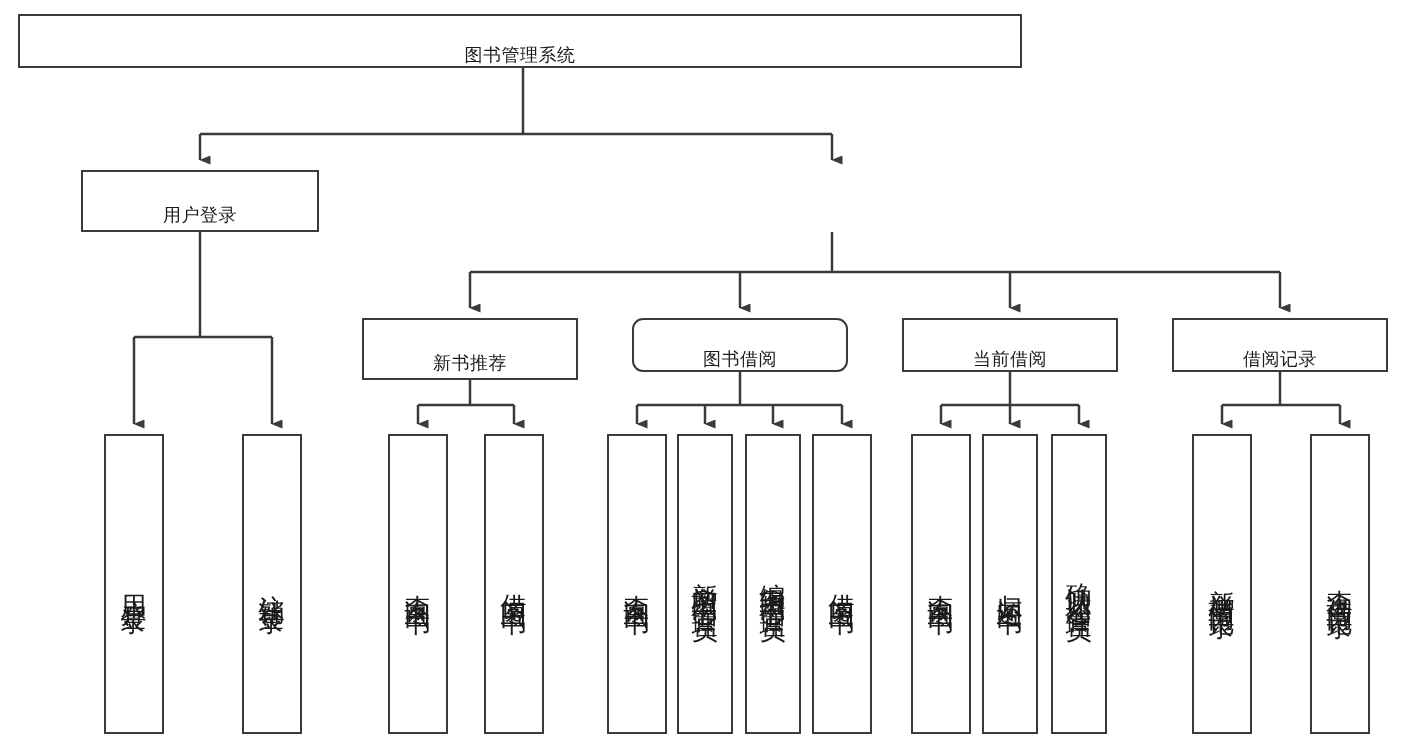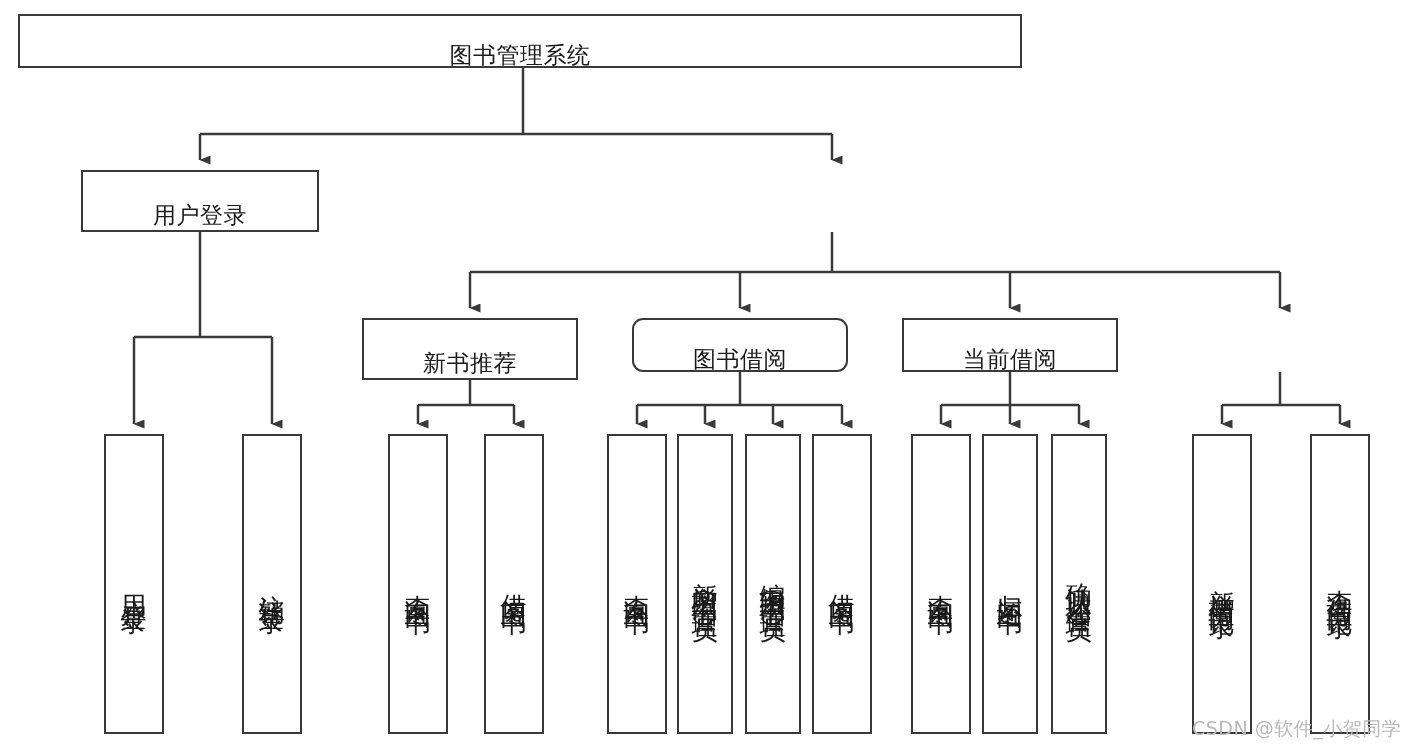--- a/index.html
+++ b/index.html
@@ -36,21 +36,21 @@
     color: #1a1a1a;
   }
   .node-label {
     display: block;
     text-align: center;
     line-height: 1.05;
     white-space: nowrap;
     letter-spacing: 0.5px;
   }
   .node.horiz .node-label {
-    font-size: 23px;
+    font-size: 18px;
     margin-top: 29px;
   }
   .node.vert {
     align-items: center;
     justify-content: center;
   }
   .node.vert .node-label {
     writing-mode: vertical-rl;
     text-orientation: upright;
     font-size: 26px;
@@ -132,20 +132,23 @@
 
   <div class="node horiz" style="left:362px; top:318px; width:216px; height:62px;">
     <span class="node-label">新书推荐</span>
   </div>
   <div class="node horiz" style="left:632px; top:318px; width:216px; height:54px;border-radius:11px;">
     <span class="node-label">图书借阅</span>
   </div>
   <div class="node horiz" style="left:902px; top:318px; width:216px; height:54px;">
     <span class="node-label">当前借阅</span>
   </div>
+  <div class="node horiz" style="left:1172px; top:318px; width:216px; height:54px;">
+    <span class="node-label">借阅记录</span>
+  </div>
 
   <div class="node vert" style="left:104px; top:434px; width:60px; height:300px;">
     <span class="node-label">用户登录</span>
   </div>
   <div class="node vert" style="left:242px; top:434px; width:60px; height:300px;">
     <span class="node-label">注销登录</span>
   </div>
 
   <div class="node vert" style="left:388px; top:434px; width:60px; height:300px;">
     <span class="node-label">查询图书</span>
@@ -177,15 +180,14 @@
     <span class="node-label">确认归还（管理员）</span>
   </div>
 
   <div class="node vert" style="left:1192px; top:434px; width:60px; height:300px;">
     <span class="node-label">新增借阅记录</span>
   </div>
   <div class="node vert" style="left:1310px; top:434px; width:60px; height:300px;">
     <span class="node-label">查询借阅记录</span>
   </div>
 
-  <div class="watermark" style="left:1192px; top:716px;">CSDN @软件_小贺同学</div>
 
 </div>
 
 </body></html>

